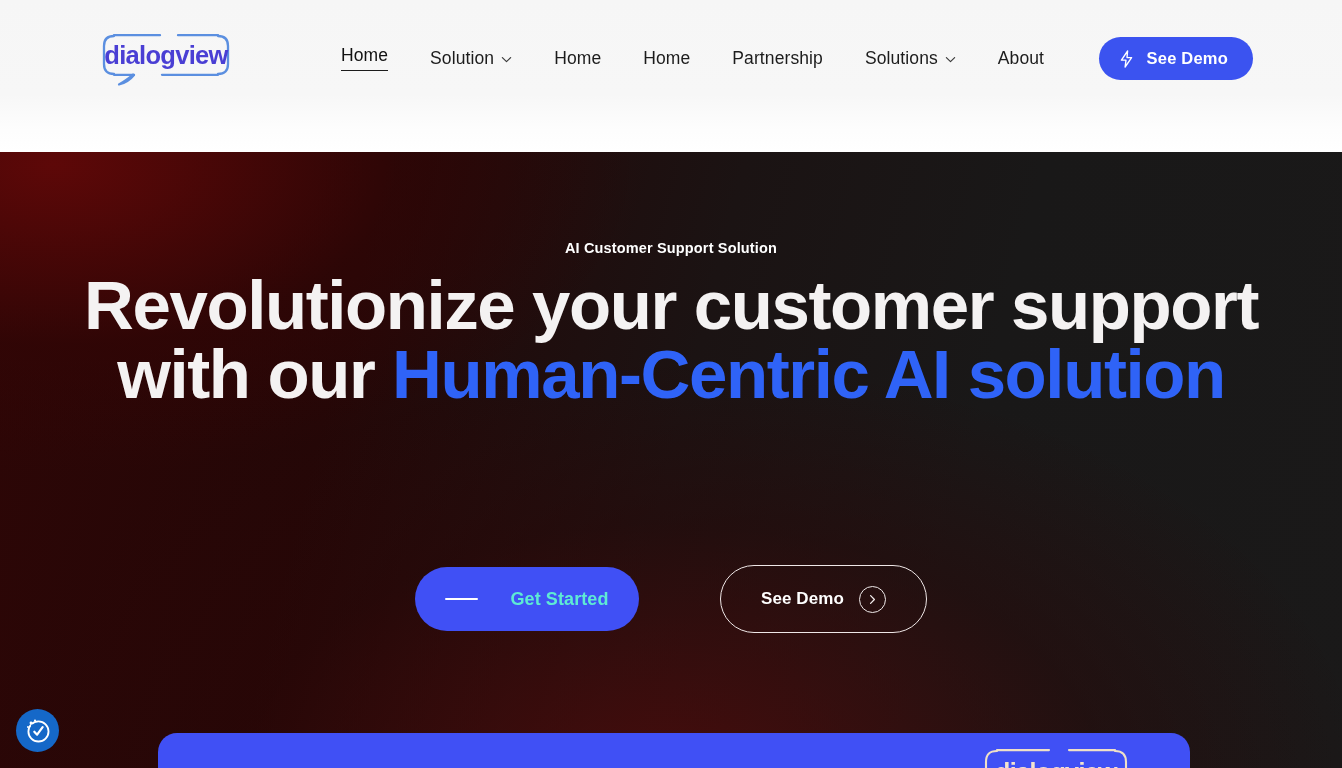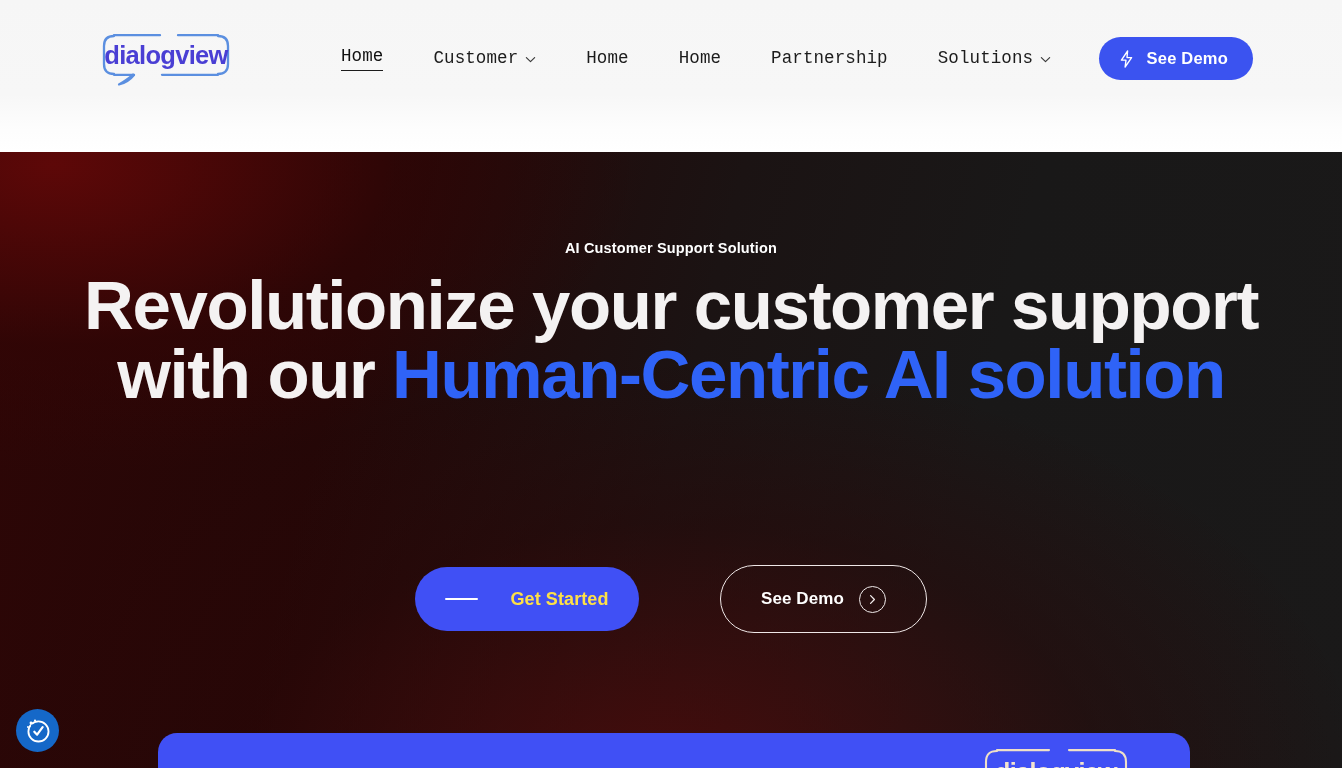--- a/index.html
+++ b/index.html
@@ -55,22 +55,21 @@
   }
   .logo svg { display: block; width: 132px; height: 58px; }
 
   
   .main-nav {
     position: absolute;
     left: 341px;
     top: 42px;
     display: flex;
     align-items: flex-end;
-    gap: 16px;
-    font-family: Liberation Mono, monospace;
+    gap: 8px;
   }
   .nav-item {
     display: flex;
     align-items: center;
     gap: 7px;
     font-size: 17.5px;
     color: #1c1c1c;
     letter-spacing: 0.1px;
     cursor: pointer;
     padding: 0 17px;
@@ -166,21 +165,21 @@
     align-items: center;
     gap: 81px;
   }
 
   .btn-primary {
     height: 64px;
     width: 224px;
     border-radius: 999px;
     background: #4050f5;
     border: none;
-    color: #fde047;
+    color: #5eead4;
     display: flex;
     align-items: center;
     justify-content: center;
     gap: 32px;
     font-family: "Liberation Sans", sans-serif;
     font-size: 18px;
     font-weight: bold;
     letter-spacing: 0.1px;
     cursor: pointer;
   }
@@ -284,21 +283,21 @@
         </svg>
       </a>
 
       <nav class="main-nav">
 
         <div class="nav-item active">
           <span class="nav-label">Home</span>
         </div>
 
         <div class="nav-item">
-          <span class="nav-label">Customer</span>
+          <span class="nav-label">Solution</span>
           <span class="chev">
             <svg width="11" height="11" viewBox="0 0 12 12">
                 <path d="M1.5 4 L6 8.3 L10.5 4" fill="none" stroke="#3a3a3a" stroke-width="1.3" stroke-linecap="round" stroke-linejoin="round"></path>
               </svg>
           </span>
         </div>
 
         <div class="nav-item">
           <span class="nav-label">Home</span>
         </div>
@@ -314,21 +313,21 @@
         <div class="nav-item">
           <span class="nav-label">Solutions</span>
           <span class="chev">
             <svg width="11" height="11" viewBox="0 0 12 12">
                 <path d="M1.5 4 L6 8.3 L10.5 4" fill="none" stroke="#3a3a3a" stroke-width="1.3" stroke-linecap="round" stroke-linejoin="round"></path>
               </svg>
           </span>
         </div>
 
         <div class="nav-item">
-          <span class="nav-label">Demo</span>
+          <span class="nav-label">About</span>
         </div>
 
       </nav>
 
       <button class="header-cta">
         <span class="bolt">
           <svg width="15" height="18" viewBox="0 0 15 18" aria-hidden="true">
             <path d="M8.6 1 L2.4 10.1 L7 10.1 L6.1 17 L12.6 7.6 L8 7.6 Z" fill="none" stroke="#ffffff" stroke-width="1.35" stroke-linejoin="round"></path>
           </svg>
         </span>

